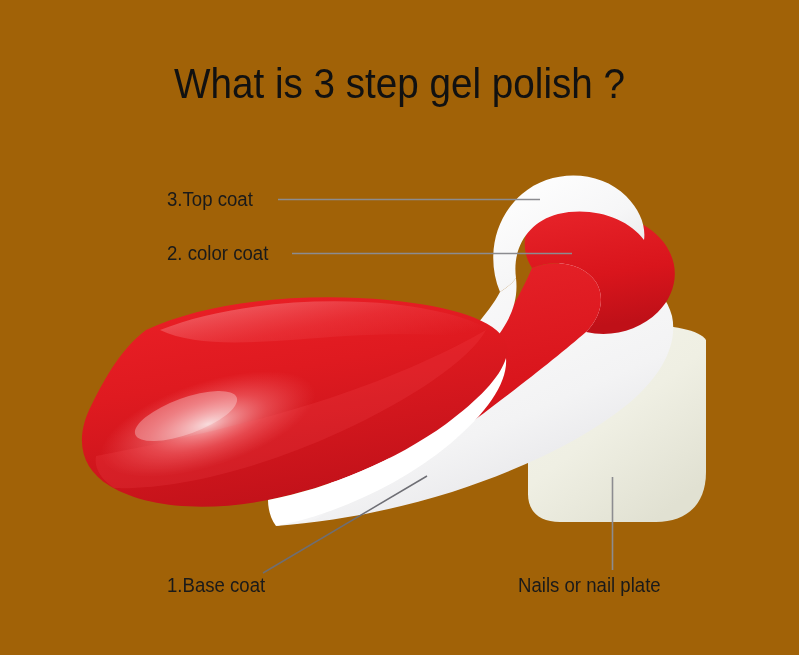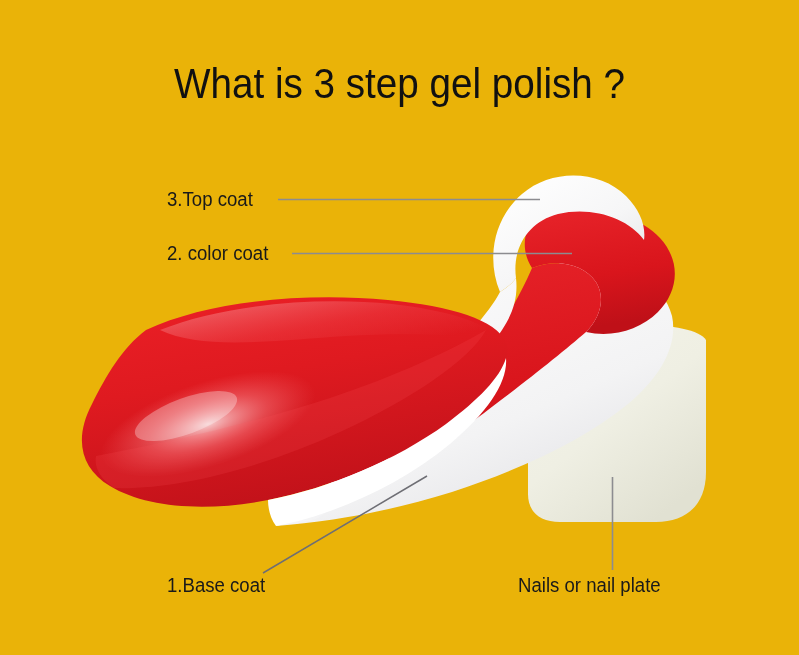--- a/index.html
+++ b/index.html
@@ -7,21 +7,21 @@
     padding: 0;
     background: #ffffff;
   }
   body {
     font-family: "Liberation Sans", sans-serif;
   }
   #page {
     position: relative;
     width: 799px;
     height: 655px;
-    background: #eab308;
+    background: #a16207;
     overflow: hidden;
   }
   #title {
     position: absolute;
     left: 0;
     top: 60px;
     width: 799px;
     text-align: center;
     font-size: 42px;
     font-weight: 400;

